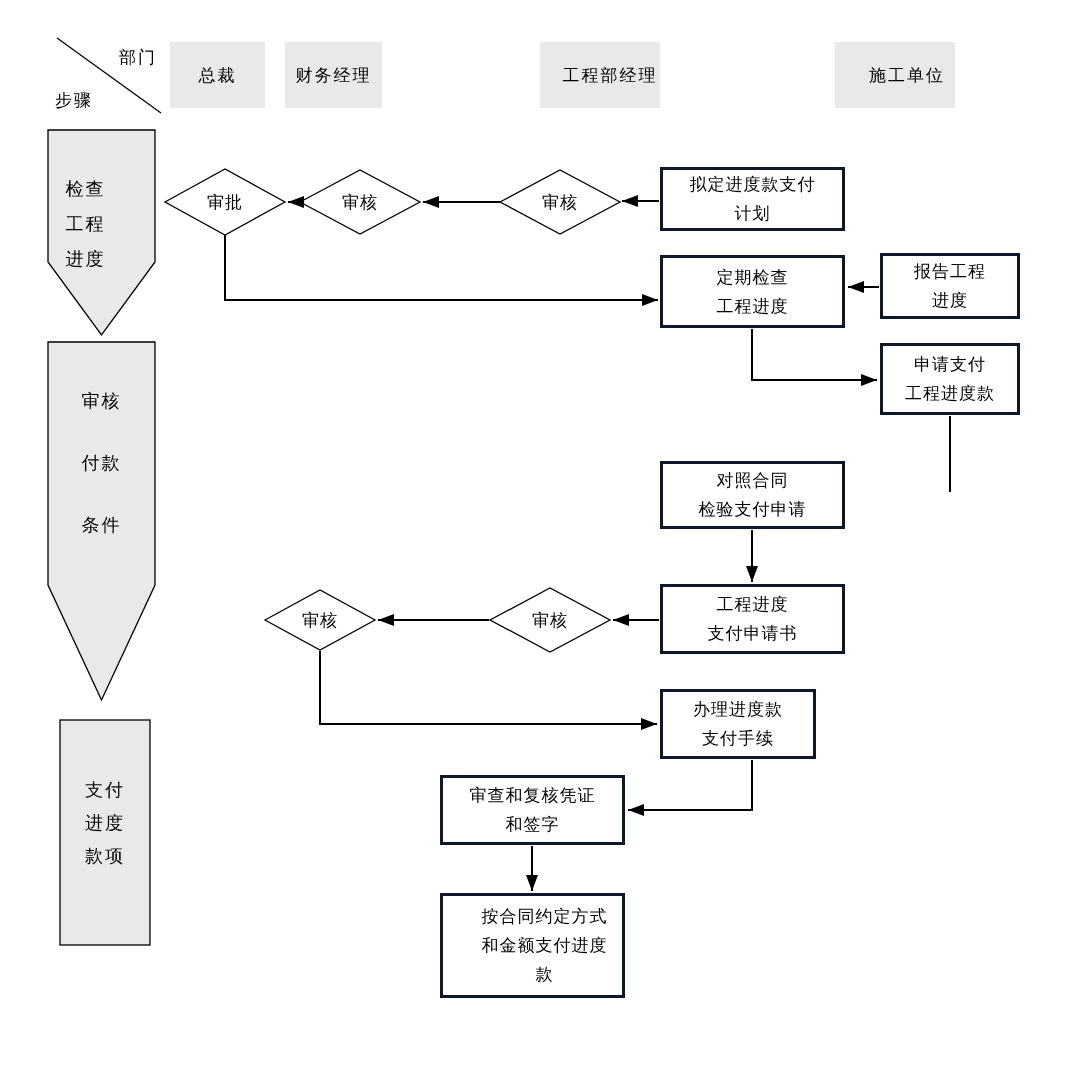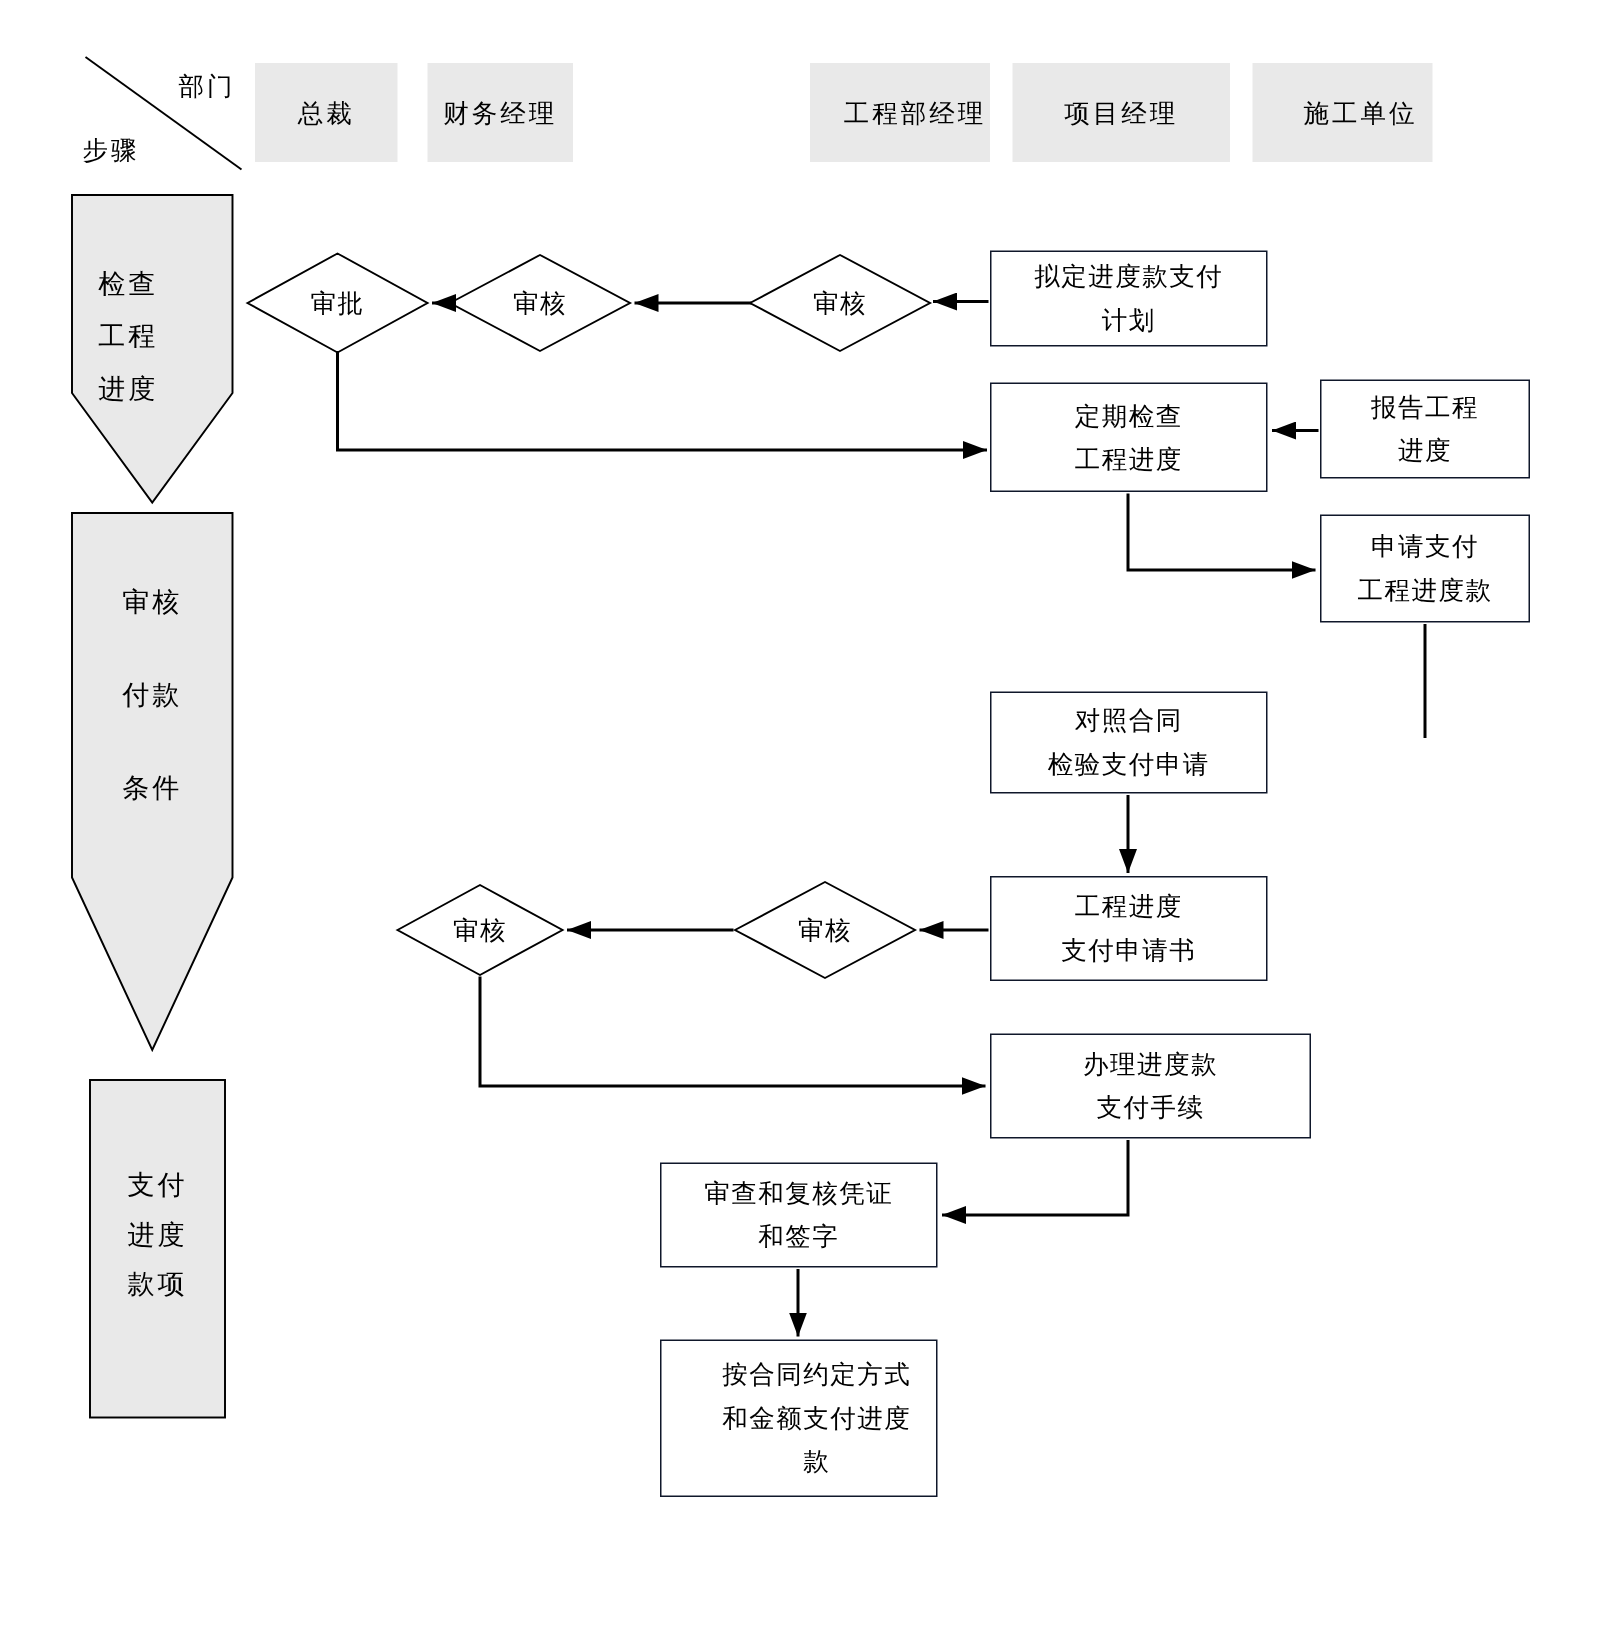--- a/index.html
+++ b/index.html
@@ -11,21 +11,21 @@
     position:absolute; top:42px; height:66px; background:#e9e9e9;
     display:flex; align-items:center; justify-content:center;
     font-size:17px; letter-spacing:2px;
   }
 
   .corner { position:absolute; left:55px; top:38px; width:106px; height:76px; font-size:17px; }
   .corner-top { position:absolute; right:4px; top:8px; letter-spacing:2px; }
   .corner-bottom { position:absolute; left:0px; bottom:2px; letter-spacing:2px; }
 
   .node {
-    position:absolute; border:1px solid #0f172a; background:#fff;
+    position:absolute; border:3px solid #0f172a; background:#fff;
     display:flex; align-items:center; justify-content:center;
     text-align:center; font-size:17px; line-height:29px;
     white-space:pre-line; letter-spacing:1px;
   }
 
   .diamond-label {
     position:absolute; display:flex; align-items:center; justify-content:center;
     font-size:17px; letter-spacing:1px;
   }
 
@@ -79,21 +79,20 @@
   </svg>
 
   <div class="corner">
     <span class="corner-top">部门</span>
     <span class="corner-bottom">步骤</span>
   </div>
 
   <div class="lane-header" style="left:170px;width:95px;">总裁</div>
   <div class="lane-header" style="left:285px;width:97px;">财务经理</div>
   <div class="lane-header" style="left:540px;width:120px;padding-left:20px;">工程部经理</div>
-  <div class="lane-header" style="left:675px;width:145px;">项目经理</div>
   <div class="lane-header" style="left:835px;width:120px;padding-left:24px;">施工单位</div>
 
   <div class="step-label" style="left:32px;top:172px;width:107px;line-height:35px;">检查
 工程
 进度</div>
   <div class="step-label" style="left:48px;top:370px;width:107px;line-height:62px;">审核
 付款
 条件</div>
   <div class="step-label" style="left:60px;top:774px;width:90px;line-height:33px;">支付
 进度
@@ -104,21 +103,21 @@
   <div class="node" style="left:660px;top:255px;width:185px;height:73px;">定期检查
 工程进度</div>
   <div class="node" style="left:880px;top:253px;width:140px;height:66px;">报告工程
 进度</div>
   <div class="node" style="left:880px;top:343px;width:140px;height:72px;">申请支付
 工程进度款</div>
   <div class="node" style="left:660px;top:461px;width:185px;height:68px;">对照合同
 检验支付申请</div>
   <div class="node" style="left:660px;top:584px;width:185px;height:70px;">工程进度
 支付申请书</div>
-  <div class="node" style="left:660px;top:689px;width:214px;height:70px;">办理进度款
+  <div class="node" style="left:660px;top:689px;width:156px;height:70px;">办理进度款
 支付手续</div>
   <div class="node" style="left:440px;top:775px;width:185px;height:70px;">审查和复核凭证
 和签字</div>
   <div class="node" style="left:440px;top:893px;width:185px;height:105px;padding-left:24px;">按合同约定方式
 和金额支付进度
 款</div>
 
   <div class="diamond-label" style="left:185px;top:190px;width:80px;height:24px;">审批</div>
   <div class="diamond-label" style="left:320px;top:190px;width:80px;height:24px;">审核</div>
   <div class="diamond-label" style="left:520px;top:190px;width:80px;height:24px;">审核</div>

